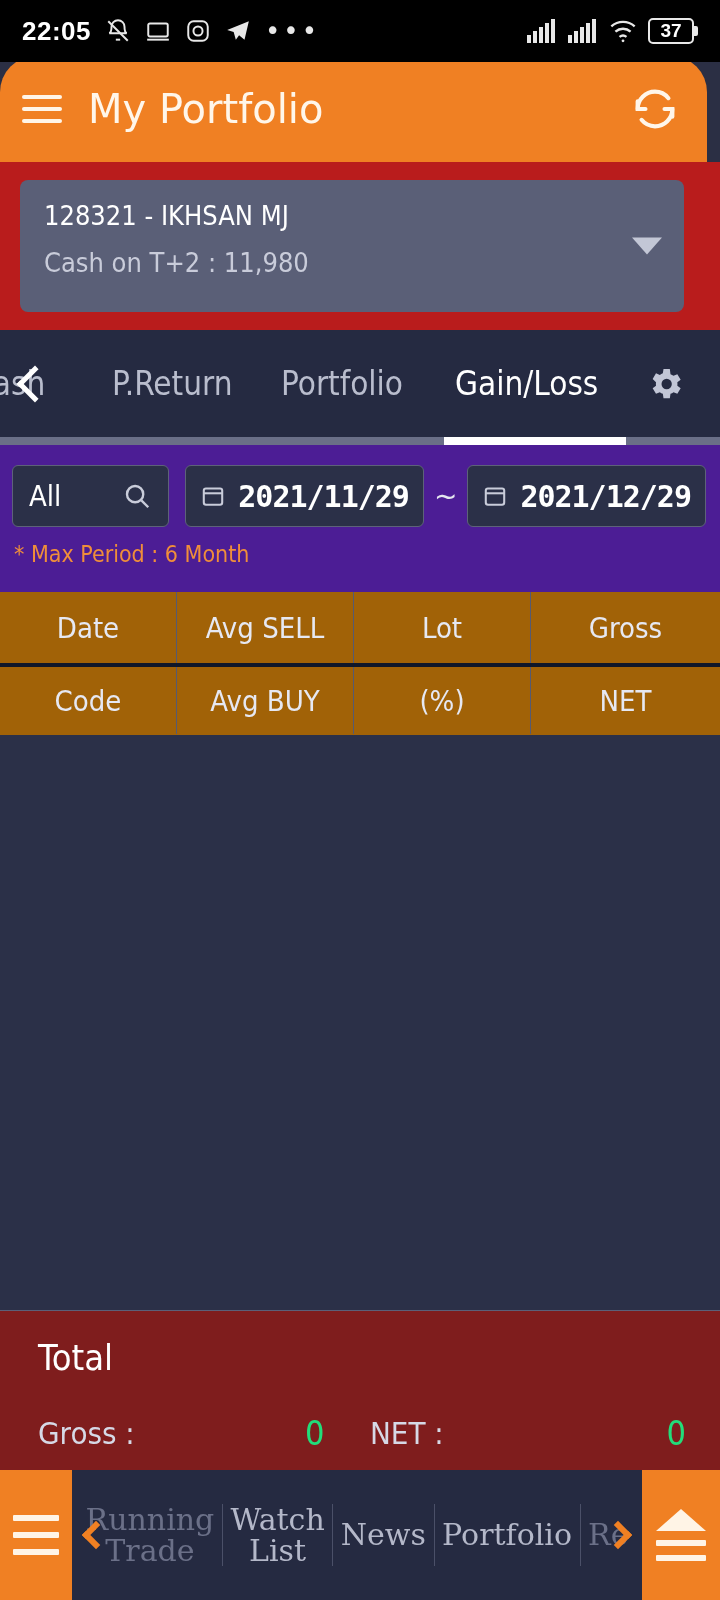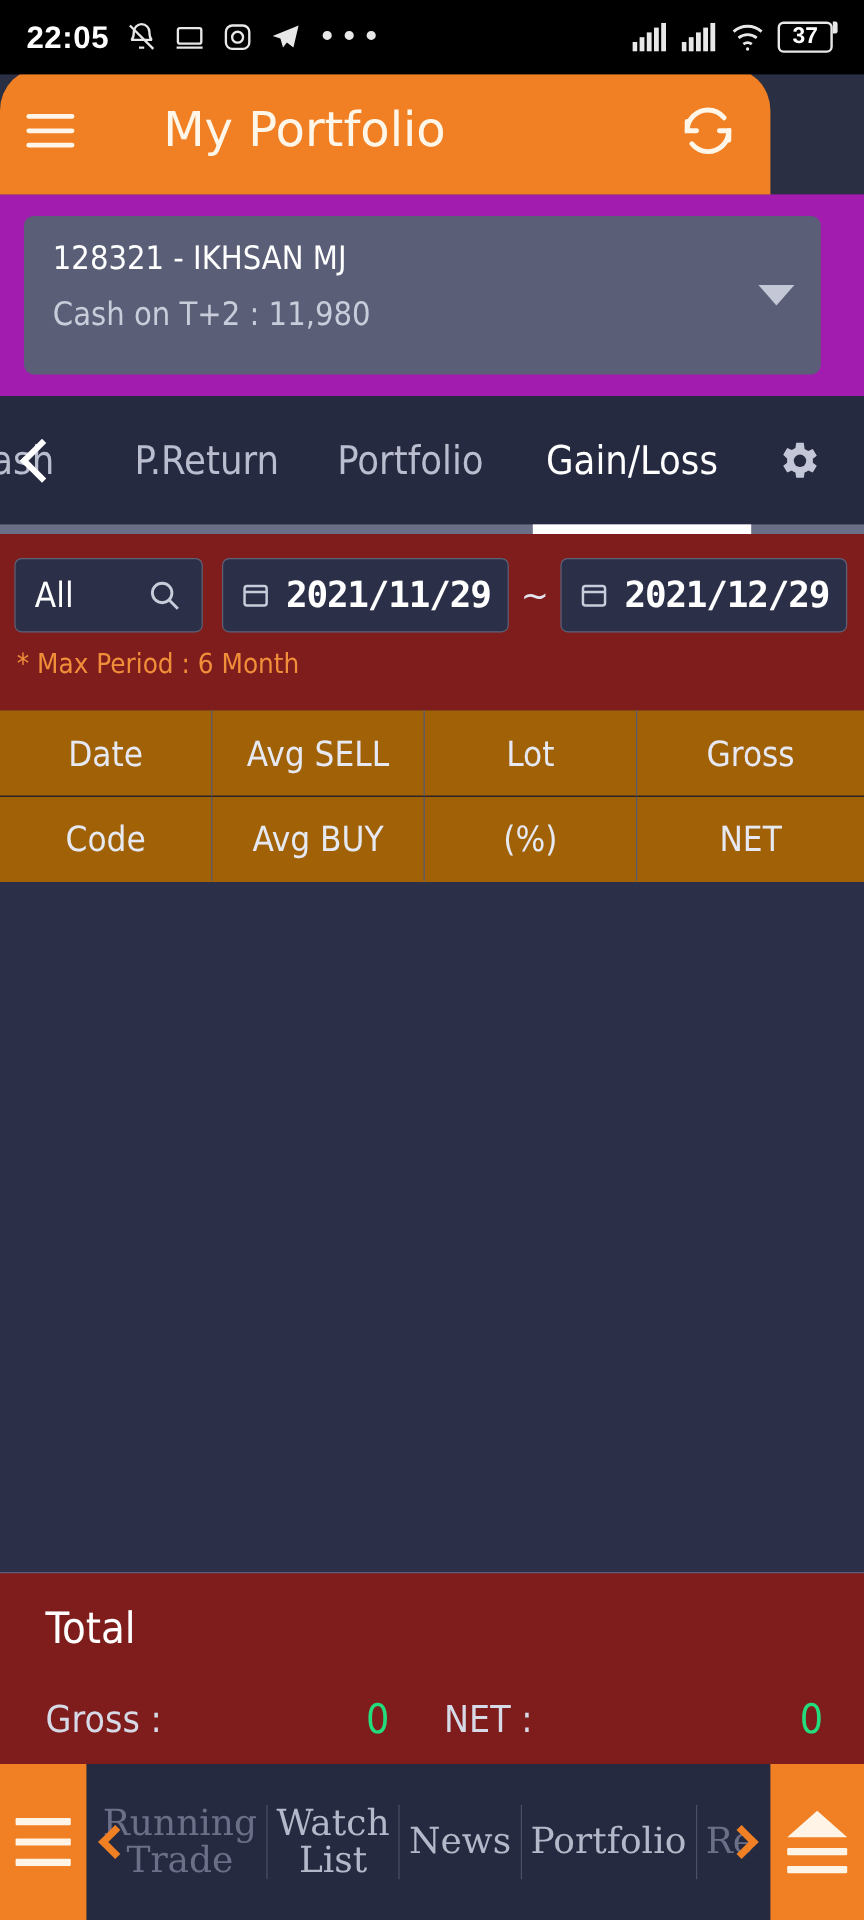--- a/index.html
+++ b/index.html
@@ -31,49 +31,48 @@
     color: #ffffff; font-size: 26px; font-weight: bold;
     font-family: "Liberation Sans", sans-serif;
     letter-spacing: 0.5px;
   }
   .sb-ico { display: block; }
   .sb-dots { color: #e8e8e8; font-size: 26px; line-height: 10px; letter-spacing: 3px; }
 
   
   .appbar {
     position: absolute; top: 56px; left: 0;
-    width: 642px; height: 106px;
+    width: 707px; height: 106px;
     background: #f08023;
     border-top-left-radius: 36px;
     border-top-right-radius: 36px;
     display: flex; align-items: center;
     padding: 0 26px 0 18px;
     z-index: 10;
-    gap: 48px;
   }
   .menu-btn {
     width: 48px; height: 40px;
     display: flex; flex-direction: column; justify-content: center; gap: 8px;
     padding: 0 4px;
     cursor: pointer;
   }
   .menu-btn i { display: block; height: 4px; background: #fff5e8; border-radius: 2px; }
   .appbar-title {
     color: #fff6ea; font-size: 40px; font-weight: 400;
     margin-left: 22px;
     font-family: "DejaVu Sans", sans-serif;
     letter-spacing: 0px;
   }
   .refresh-btn { margin-left: auto; width: 52px; height: 52px; cursor: pointer; }
 
   
   .acct-zone {
     position: absolute; top: 162px; left: 0;
     width: 720px; height: 168px;
-    background: #a21caf;
+    background: #b91c1c;
   }
   .acct-card {
     position: absolute; top: 18px; left: 20px;
     width: 664px; height: 132px;
     background: #5a5f77;
     border-radius: 8px;
     padding: 20px 24px;
   }
   .acct-name {
     color: #ffffff; font-size: 27px; font-weight: 400;
@@ -126,21 +125,21 @@
   }
   .tab-underline {
     position: absolute; left: 444px; top: 107px;
     width: 182px; height: 9px; background: #ffffff;
   }
 
   
   .filter-zone {
     position: absolute; top: 445px; left: 0;
     width: 720px; height: 147px;
-    background: #7f1d1d;
+    background: #4c1d95;
   }
   .filters { display: flex; align-items: center; padding: 20px 14px 0 12px; gap: 0; }
   .fbox {
     height: 62px; border: 1px solid #5d6279; border-radius: 6px;
     display: flex; align-items: center;
     background: #2b3048;
   }
   .fbox.search { width: 192px; padding: 0 16px; justify-content: space-between; }
   .fbox.date { padding: 0 14px; gap: 12px; }
   .f-all { color: #ffffff; font-size: 29px; font-family: "DejaVu Sans Condensed", "DejaVu Sans", sans-serif; }
@@ -155,21 +154,21 @@
     font-family: "DejaVu Sans Condensed", "DejaVu Sans", sans-serif;
   }
 
   
   .thead {
     position: absolute; top: 592px; left: 0;
     width: 720px; height: 143px;
     background: #a16207;
   }
   .thead-row { display: flex; height: 71px; }
-  .thead-row + .thead-row { border-top: 1px solid #0f172a; }
+  .thead-row + .thead-row { border-top: 4px solid #0f172a; }
   .th {
     display: flex; align-items: center; justify-content: center;
     color: #e6e8f2; font-size: 29px;
     font-family: "DejaVu Sans Condensed", "DejaVu Sans", sans-serif;
     border-right: 1px solid #555a72;
   }
   .th:last-child { border-right: none; }
   .th.c0 { width: 177px; }
   .th.c1 { width: 177px; }
   .th.c2 { width: 177px; }
@@ -306,21 +305,21 @@
         <rect x="12" y="8" width="4" height="16"></rect>
           <rect x="18" y="4" width="4" height="20"></rect>
         <rect x="24" y="0" width="4" height="24"></rect>
       </svg>
       <svg class="sb-ico" width="28" height="24" viewBox="0 0 24 20" fill="none" stroke="#e8e8e8" stroke-width="2">
         <path d="M2 6a15 15 0 0 1 20 0"></path>
         <path d="M5.5 10.5a10 10 0 0 1 13 0"></path>
         <path d="M9 15a5 5 0 0 1 6 0"></path>
         <circle cx="12" cy="18.4" r="1.2" fill="#e8e8e8" stroke="none"></circle>
       </svg>
-      <span style="display:flex;">
+      <span style="display:flex;align-items:center;">
         <span style="display:inline-flex;align-items:center;justify-content:center;width:46px;height:26px;border:2px solid #e8e8e8;border-radius:5px;">
           <span style="color:#fff;font-size:19px;font-family:'Liberation Sans',sans-serif;font-weight:bold;">37</span>
         </span>
         <span style="display:inline-block;width:4px;height:10px;background:#e8e8e8;border-radius:0 2px 2px 0;"></span>
       </span>
     </div>
   </div>
 
   <div class="appbar">
     <div class="menu-btn">

